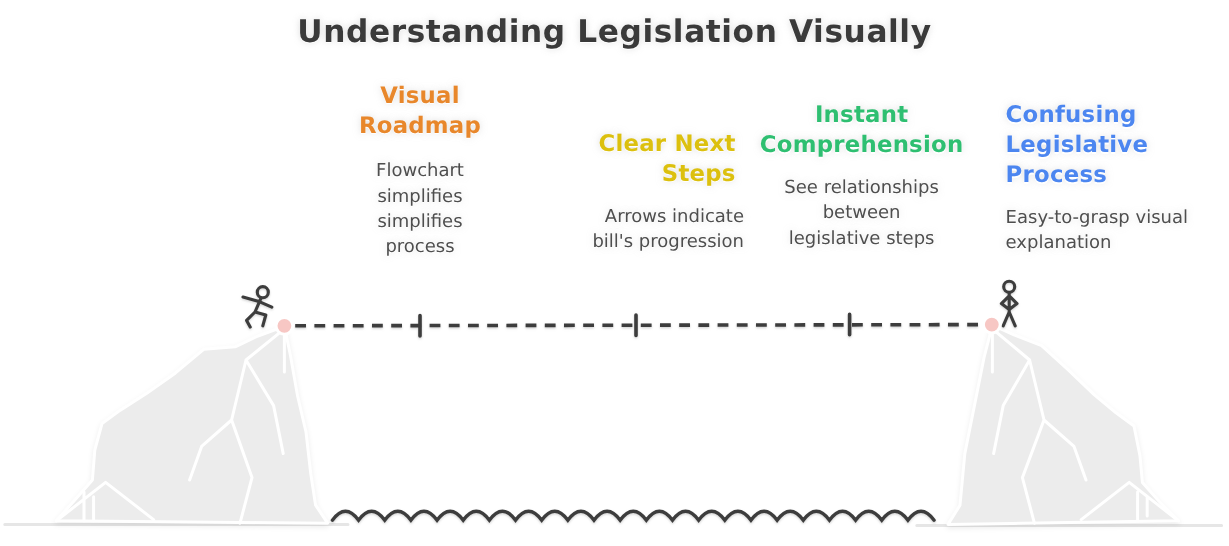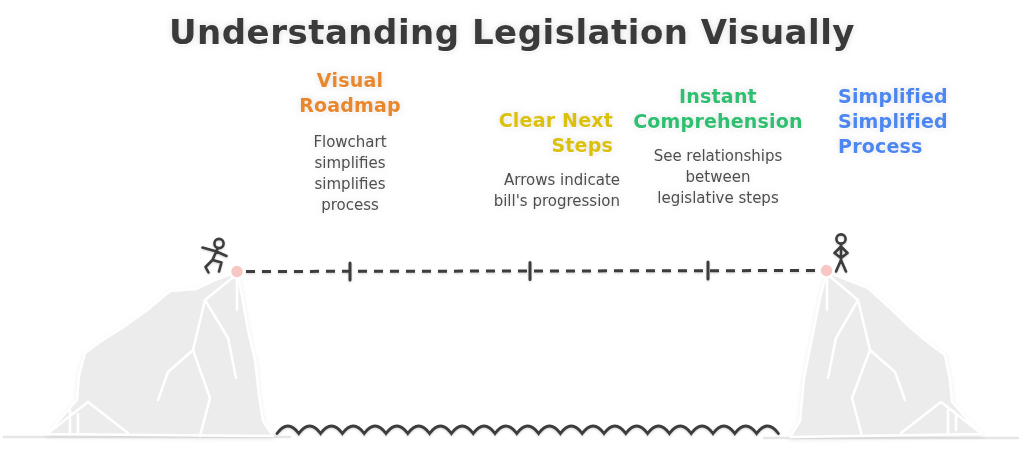--- a/index.html
+++ b/index.html
@@ -3,21 +3,21 @@
 <meta charset="utf-8">
 <style>
   html,body{margin:0;padding:0;background:#ffffff;}
   .stage{
     position:relative;width:1024px;height:455px;overflow:hidden;
     background:#ffffff;font-family:"DejaVu Sans","Liberation Sans",sans-serif;
   }
   .scene{position:absolute;left:0;top:0;width:1024px;height:455px;pointer-events:none;}
   .page-title{
     position:absolute;left:0;top:12px;width:1024px;text-align:center;
-    font-size:34px;font-weight:bold;color:#3a3a3a;letter-spacing:.5px;
+    font-size:26px;font-weight:bold;color:#3a3a3a;letter-spacing:.5px;
     text-shadow:0 1px 0 #fff,0 0 6px rgba(175,175,175,.45);
   }
   .milestone{position:absolute;}
   .milestone .heading{
     font-size:19px;font-weight:bold;line-height:25px;letter-spacing:.2px;
     text-shadow:0 1px 0 #fff,0 0 6px rgba(190,190,190,.5);
   }
   .milestone .desc{
     font-size:15px;line-height:21px;color:#4e4e4e;margin-top:12px;
     text-shadow:0 1px 0 #fff,0 0 5px rgba(200,200,200,.5);
@@ -93,16 +93,17 @@
     <div class="heading" style="color: rgb(220, 192, 14);">Clear Next Steps</div>
     <div class="desc">Arrows indicate bill's progression</div>
   </div>
 
   <div class="milestone m4">
     <div class="heading" style="color: rgb(46, 191, 113);">Instant Comprehension</div>
     <div class="desc">See relationships between legislative steps</div>
   </div>
 
   <div class="milestone m5">
-    <div class="heading" style="color: rgb(76, 134, 240);">Simplified Simplified Process</div>
+    <div class="heading" style="color: rgb(76, 134, 240);">Confusing Legislative Process</div>
+    <div class="desc">Easy-to-grasp visual explanation</div>
   </div>
 
 </div>
 
 </body></html>

